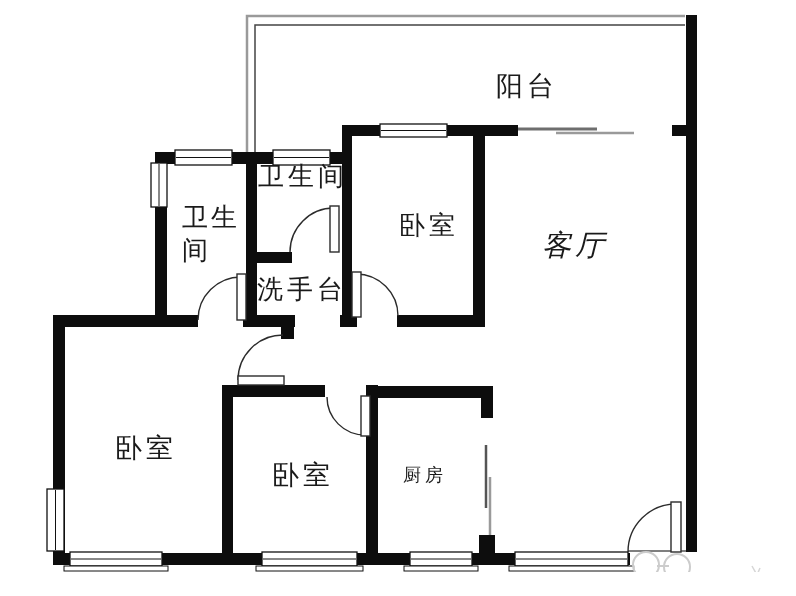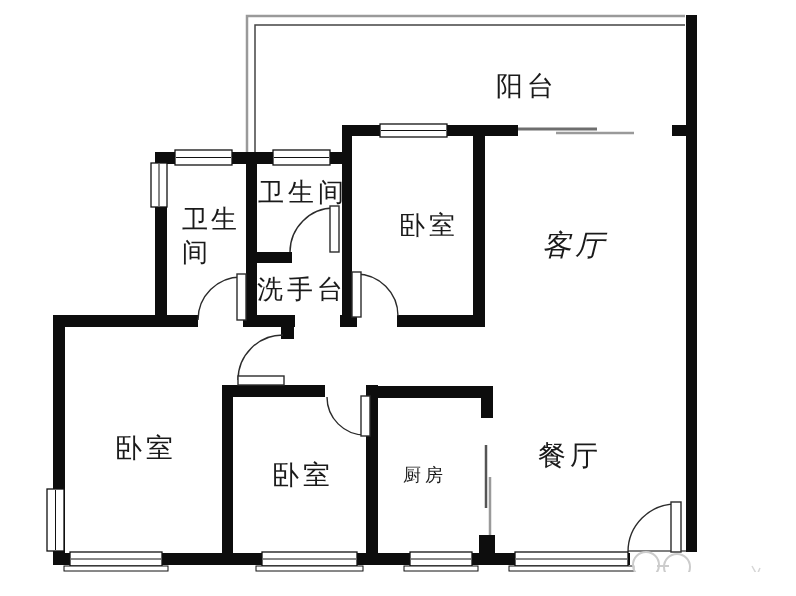--- a/index.html
+++ b/index.html
@@ -12,23 +12,23 @@
   }
   .stage svg{position:absolute;left:0;top:0;}
   .room-label{
     position:absolute;
     transform:translate(-50%,-50%);
     color:#1a1a1a;
     letter-spacing:4px;
     white-space:nowrap;
     font-weight:500;
   }
-  .room-label.anchor-tl{transform:none;letter-spacing:3px;}
+  .room-label.anchor-tl{transform:none;letter-spacing:3px;font-family:Liberation Mono, monospace;}
   #lbl-balcony{left:527px;top:86px;font-size:27px;}
-  #lbl-bathroom-right{left:303px;top:192px;font-size:26px;text-align:center;}
+  #lbl-bathroom-right{left:303px;top:176px;font-size:26px;text-align:center;}
   #lbl-bathroom-left{left:182px;top:203px;font-size:26px;line-height:33px;}
   #lbl-washstand{left:302px;top:289px;font-size:26px;}
   #lbl-bedroom-top{left:429px;top:225px;font-size:26px;}
   #lbl-living{left:575px;top:246px;font-size:29px;font-style:italic;}
   #lbl-bedroom-left{left:146px;top:448px;font-size:27px;}
   #lbl-bedroom-mid{left:303px;top:475px;font-size:27px;}
   #lbl-kitchen{left:425px;top:475px;font-size:18px;}
   #lbl-dining{left:570px;top:456px;font-size:28px;}
 </style>
 </head>
@@ -110,14 +110,13 @@
   <div class="room-label anchor-tl" id="lbl-bathroom-left">
     <div>卫生</div>
     <div>间</div>
   </div>
   <div class="room-label" id="lbl-washstand">洗手台</div>
   <div class="room-label" id="lbl-bedroom-top">卧室</div>
   <div class="room-label" id="lbl-living">客厅</div>
   <div class="room-label" id="lbl-bedroom-left">卧室</div>
   <div class="room-label" id="lbl-bedroom-mid">卧室</div>
   <div class="room-label" id="lbl-kitchen">厨房</div>
-  <div class="room-label" id="lbl-dining">餐厅</div>
 </div>
 
 </body></html>

